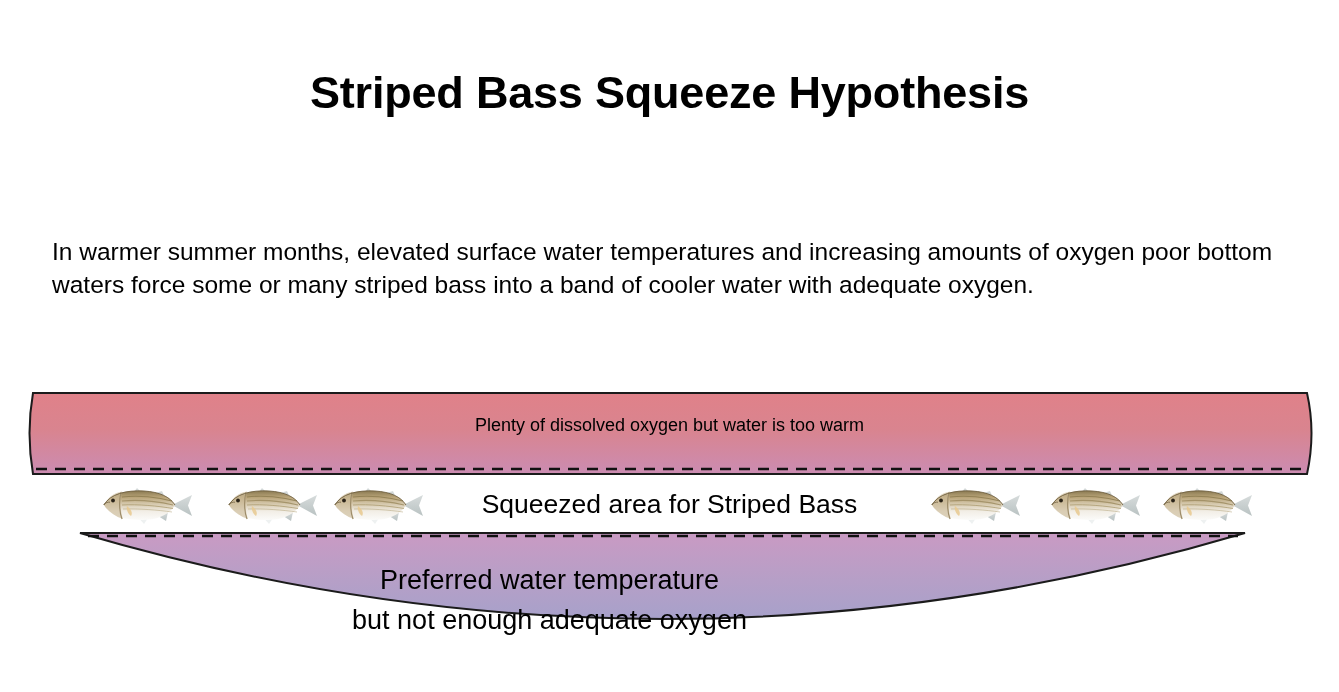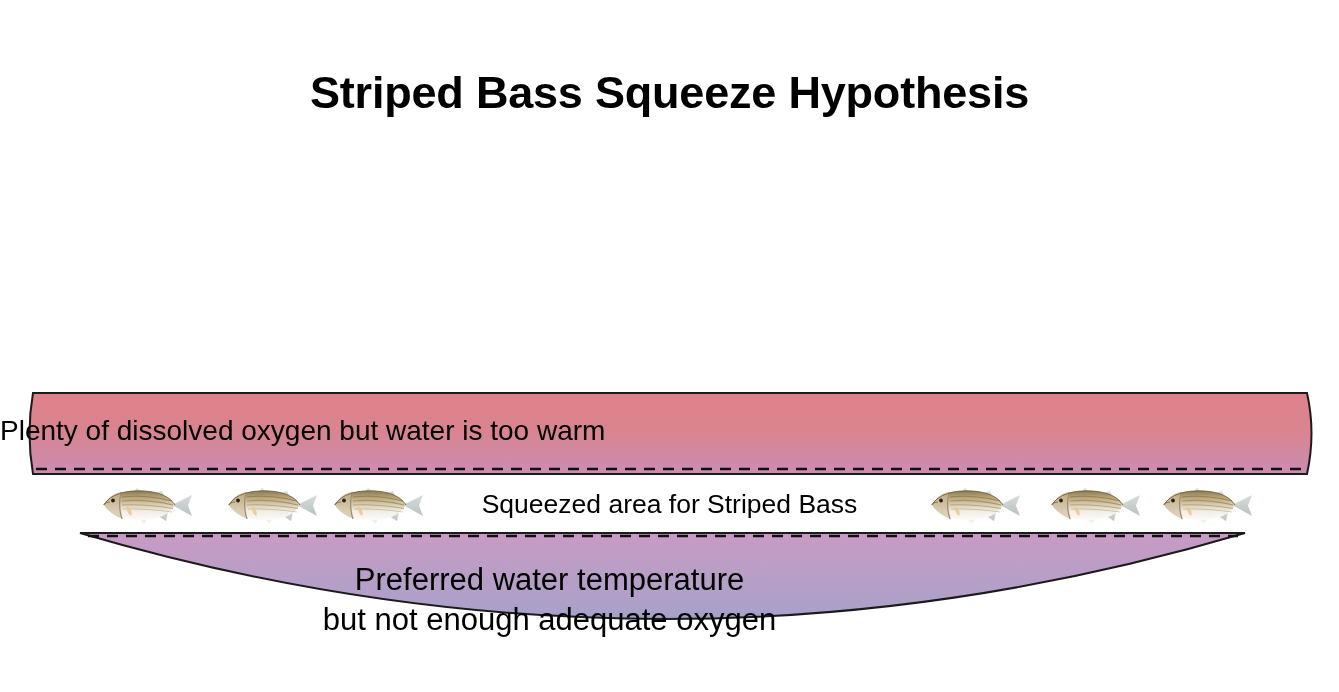--- a/index.html
+++ b/index.html
@@ -68,57 +68,59 @@
     color: #000000;
     white-space: nowrap;
     font-size: 25px;
   }
 
   
   #top-band-label {
     left: 0;
     top: 40px;
     width: 1339px;
-    font-size: 28px;
+    text-align: center;
+    font-size: 18px;
   }
 
   
   #middle-label {
     left: 0;
     top: 114px;
     width: 1339px;
     text-align: center;
     font-size: 26.5px;
   }
 
   
   #bottom-label {
     left: 0;
     top: 185px;
     width: 1099px;
     text-align: center;
-    font-size: 31px;
+    font-size: 27px;
     line-height: 40px;
   }
 
   .fish-wrap {
     position: absolute;
     top: 108px;
     width: 95px;
     height: 46px;
   }
   .fish-wrap svg { display: block; }
 </style>
 </head>
 <body>
 
 <div id="slide">
 
   <div id="title">Striped Bass Squeeze Hypothesis</div>
 
+  <div id="intro">In warmer summer months, elevated surface water temperatures and increasing amounts of oxygen poor bottom waters force some or many striped bass into a band of cooler water with adequate oxygen.</div>
 
   <div id="diagram">
 
     <svg width="1339" height="330" viewBox="0 0 1339 330">
       <defs>
         <linearGradient id="topGrad" x1="0" y1="0" x2="0" y2="1">
           <stop offset="0%" stop-color="#e08189"></stop>
           <stop offset="45%" stop-color="#d9848f"></stop>
           <stop offset="100%" stop-color="#cb8cb2"></stop>
         </linearGradient>

